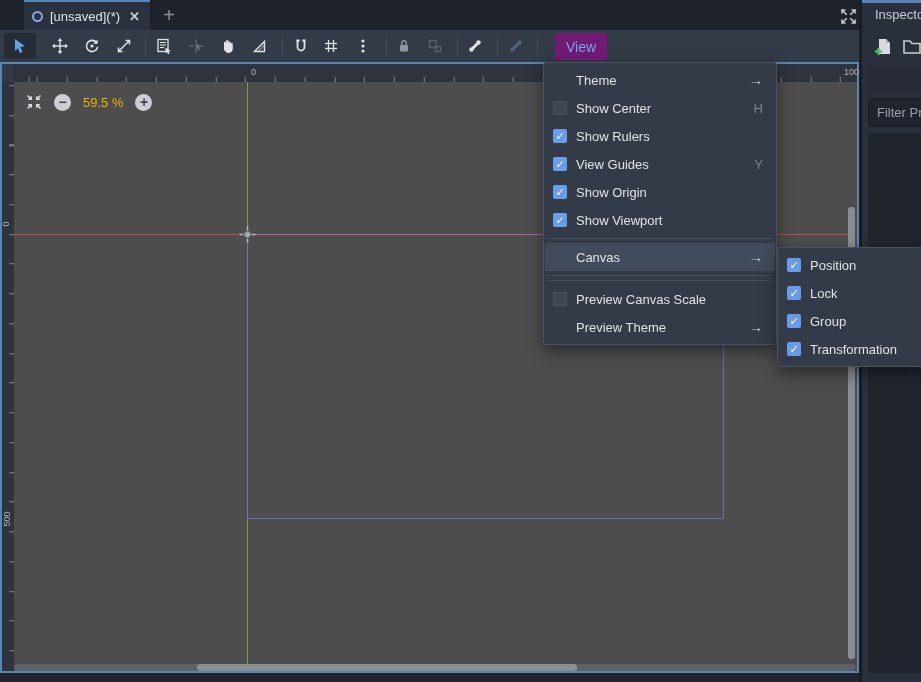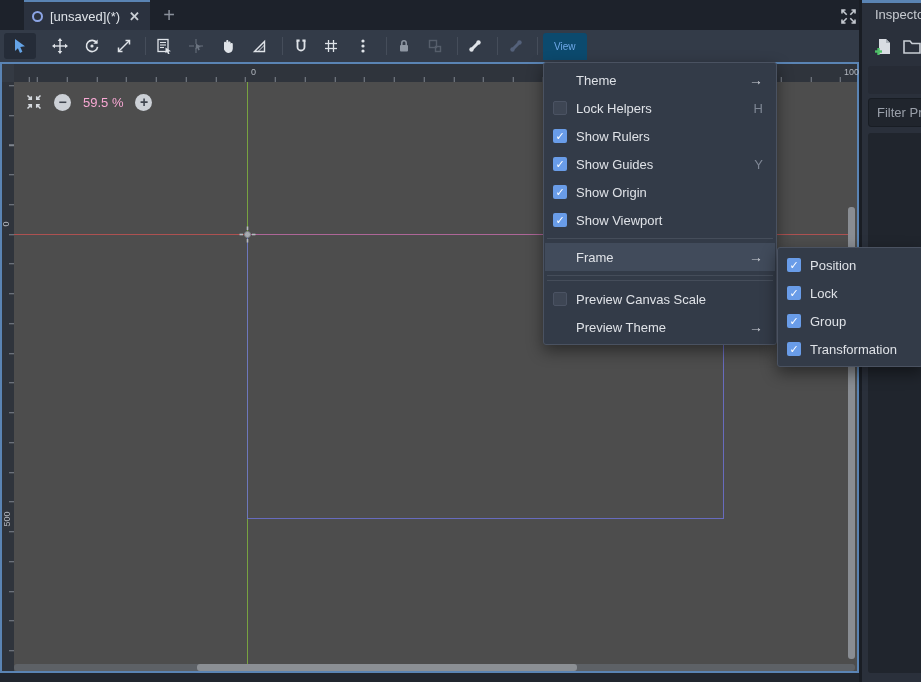--- a/index.html
+++ b/index.html
@@ -16,22 +16,22 @@
   #scene-tab .x { margin-left:9px; color:#c9ced4; font-size:13px; font-weight:bold; cursor:default; }
   #add-tab { left:158px; top:2px; width:22px; height:26px; color:#8a919b; font-size:20px;
     display:flex; align-items:center; justify-content:center; }
   #df-btn { left:837px; top:5px; width:22px; height:22px; display:flex; align-items:center; justify-content:center; }
 
   
   #toolbar { left:0; top:30px; width:860px; height:32px; background:#333b48; }
   .tbtn { position:absolute; top:3px; width:32px; height:26px; display:flex; align-items:center; justify-content:center; border-radius:3px; }
   .tbtn.active { background:#252c38; }
   .tsep { position:absolute; top:7px; width:1px; height:18px; background:#454d5a; }
-  #view-btn { position:absolute; left:543px; top:3px; height:27px; padding:0 11px; background:#0c4a6e;
-    color:#6fa8e8; font-size:10px; display:flex; align-items:center; border-radius:3px 3px 0 0; }
+  #view-btn { position:absolute; left:555px; top:3px; height:27px; padding:0 11px; background:#701a75;
+    color:#6fa8e8; font-size:14px; display:flex; align-items:center; border-radius:3px 3px 0 0; }
 
   
   #canvas { left:0; top:62px; width:859px; height:611px; border:2px solid #5a84b4; background:#4d4d4d; }
   #ruler-top { position:absolute; left:12px; top:0; right:0; height:18px; background:#2f343c; }
   #ruler-top .ticks { position:absolute; left:2px; right:0; bottom:0; height:5px;
     background:repeating-linear-gradient(90deg,#7f858e 0 1px,transparent 1px 29.75px);
     background-position:20.75px 0; }
   #ruler-left { position:absolute; left:0; top:18px; bottom:0; width:12px; background:#2f343c; }
   #ruler-left .ticks { position:absolute; top:0; bottom:0; right:0; width:5px;
     background:repeating-linear-gradient(180deg,#7f858e 0 1px,transparent 1px 29.75px);
@@ -41,21 +41,21 @@
   .rlabel.vert { transform:rotate(-90deg); transform-origin:center; }
 
   #axis-x { position:absolute; left:12px; top:170px; width:836px; height:1px; background:rgba(198,82,82,.8); }
   #axis-y { position:absolute; left:245px; top:18px; width:1px; height:586px; background:rgba(128,178,62,.85); }
   #vp-rect { position:absolute; left:245px; top:170px; width:477px; height:285px;
     border:1px solid rgba(108,113,210,.85); border-top-color:rgba(175,105,160,.9); }
 
   #zoomer { position:absolute; left:24px; top:24px; height:28px; display:flex; align-items:center; gap:12px; }
   .zbtn { width:17px; height:17px; border-radius:50%; background:#ccd0d6; color:#3e444e;
     font-size:14px; font-weight:bold; display:flex; align-items:center; justify-content:center; line-height:1; }
-  #zoom-label { color:#f9a8d4; font-size:13px; }
+  #zoom-label { color:#eab308; font-size:13px; }
 
   #vsb { position:absolute; left:846px; top:143px; width:7px; height:452px; background:#898d93; border-radius:3px; }
   #hsb-track { position:absolute; left:12px; top:600px; width:841px; height:7px; background:#5d6166; border-radius:3px; }
   #hsb-thumb { position:absolute; left:195px; top:600px; width:380px; height:7px; background:#8b8f94; border-radius:3px; }
 
   #origin-marker { position:absolute; left:237px; top:162px; }
 
   
   #bottom-strip { left:0; top:673px; width:860px; height:9px; background:#21262e; }
   #dock-sep { left:859px; top:0; width:3px; height:682px; background:#191d24; }
@@ -313,44 +313,44 @@
 </div>
 
 <div id="view-menu" class="popup">
   <div class="mi">
     <span class="cb none"></span>
     <span class="mi-label">Theme</span>
     <span class="mi-arrow">→</span>
   </div>
   <div class="mi">
     <span class="cb off"></span>
-    <span class="mi-label">Lock Helpers</span>
+    <span class="mi-label">Show Center</span>
     <span class="mi-sc">H</span>
   </div>
   <div class="mi">
     <span class="cb on">✓</span>
     <span class="mi-label">Show Rulers</span>
   </div>
   <div class="mi">
     <span class="cb on">✓</span>
-    <span class="mi-label">Show Guides</span>
+    <span class="mi-label">View Guides</span>
     <span class="mi-sc">Y</span>
   </div>
   <div class="mi">
     <span class="cb on">✓</span>
     <span class="mi-label">Show Origin</span>
   </div>
   <div class="mi">
     <span class="cb on">✓</span>
     <span class="mi-label">Show Viewport</span>
   </div>
   <div class="msep"></div>
   <div class="mi hl">
     <span class="cb none"></span>
-    <span class="mi-label">Frame</span>
+    <span class="mi-label">Canvas</span>
     <span class="mi-arrow">→</span>
   </div>
   <div class="msep"></div>
   <div class="msep"></div>
   <div class="mi">
     <span class="cb off"></span>
     <span class="mi-label">Preview Canvas Scale</span>
   </div>
   <div class="mi">
     <span class="cb none"></span>

